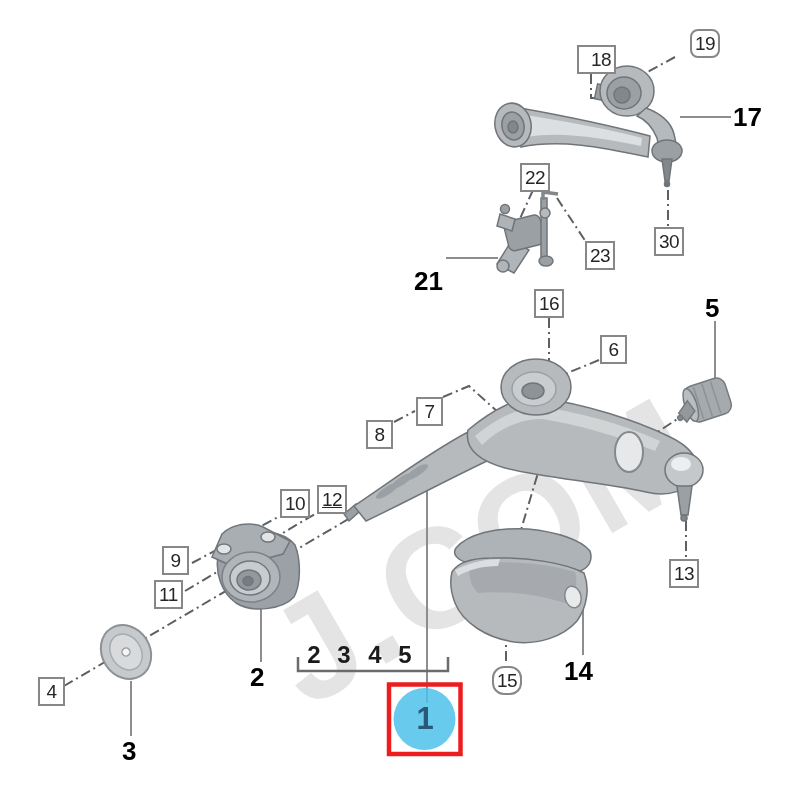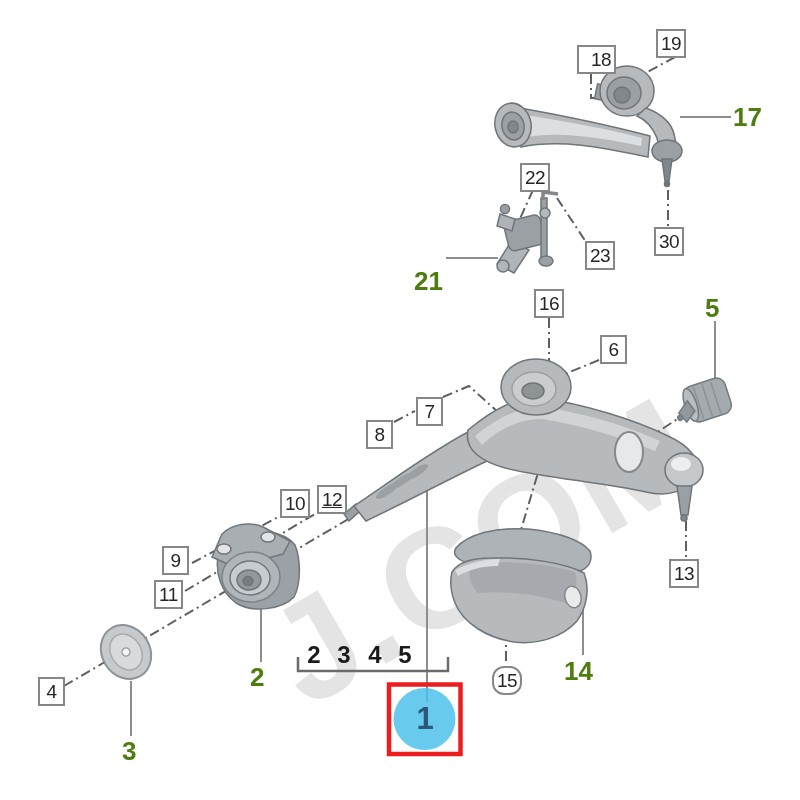--- a/index.html
+++ b/index.html
@@ -16,21 +16,21 @@
     user-select:none;z-index:1;
   }
   svg{z-index:2;}
   .lbl{position:absolute;z-index:5;}
   .boxed{
     border:2px solid #878787;background:#ffffff;color:#262626;
     font:400 19px/21px "Liberation Sans", sans-serif;
     text-align:center;min-width:17px;padding:2px 3px;letter-spacing:-0.5px;
   }
   .plain{
-    color:#4d7c0f;font:700 26px/26px "Liberation Sans", sans-serif;text-align:right;
+    color:#000000;font:700 26px/26px "Liberation Sans", sans-serif;text-align:right;
   }
   .rownum{
     color:#1b1b1b;font:700 24px/24px "Liberation Sans", sans-serif;
     width:24px;text-align:center;position:absolute;z-index:5;
   }
   .hotspot-digit{
     position:absolute;left:405px;top:703px;width:40px;text-align:center;
     color:#2a5878;font:700 31px/31px "Liberation Sans", sans-serif;z-index:6;
   }
 </style>
@@ -162,21 +162,21 @@
   <div class="lbl boxed" style="left:416px;top:397px;">7</div>
   <div class="lbl boxed" style="left:366px;top:420px;">8</div>
   <div class="lbl boxed" style="left:162px;top:546px;">9</div>
   <div class="lbl boxed" style="left:280px;top:489px;">10</div>
   <div class="lbl boxed" style="left:154px;top:580px;">11</div>
   <div class="lbl boxed" style="left:317px;top:485px;text-decoration:underline;">12</div>
   <div class="lbl boxed" style="left:669px;top:559px;">13</div>
   <div class="lbl boxed" style="left:492px;top:666px;border-radius:12px;">15</div>
   <div class="lbl boxed" style="left:534px;top:289px;">16</div>
   <div class="lbl boxed" style="left:577px;top:45px;padding-left:12px;">18</div>
-  <div class="lbl boxed" style="left:656px;top:29px;">19</div>
+  <div class="lbl boxed" style="left:690px;top:29px;border-radius:8px;">19</div>
   <div class="lbl boxed" style="left:654px;top:227px;">30</div>
   <div class="lbl boxed" style="left:520px;top:163px;">22</div>
   <div class="lbl boxed" style="left:585px;top:241px;">23</div>
 
   <div class="lbl plain" style="left:733px;top:104px;">17</div>
   <div class="lbl plain" style="left:414px;top:246px;margin-top:22px;">21</div>
   <div class="lbl plain" style="left:705px;top:295px;">5</div>
   <div class="lbl plain" style="left:250px;top:664px;">2</div>
   <div class="lbl plain" style="left:122px;top:738px;">3</div>
   <div class="lbl plain" style="left:564px;top:658px;">14</div>

